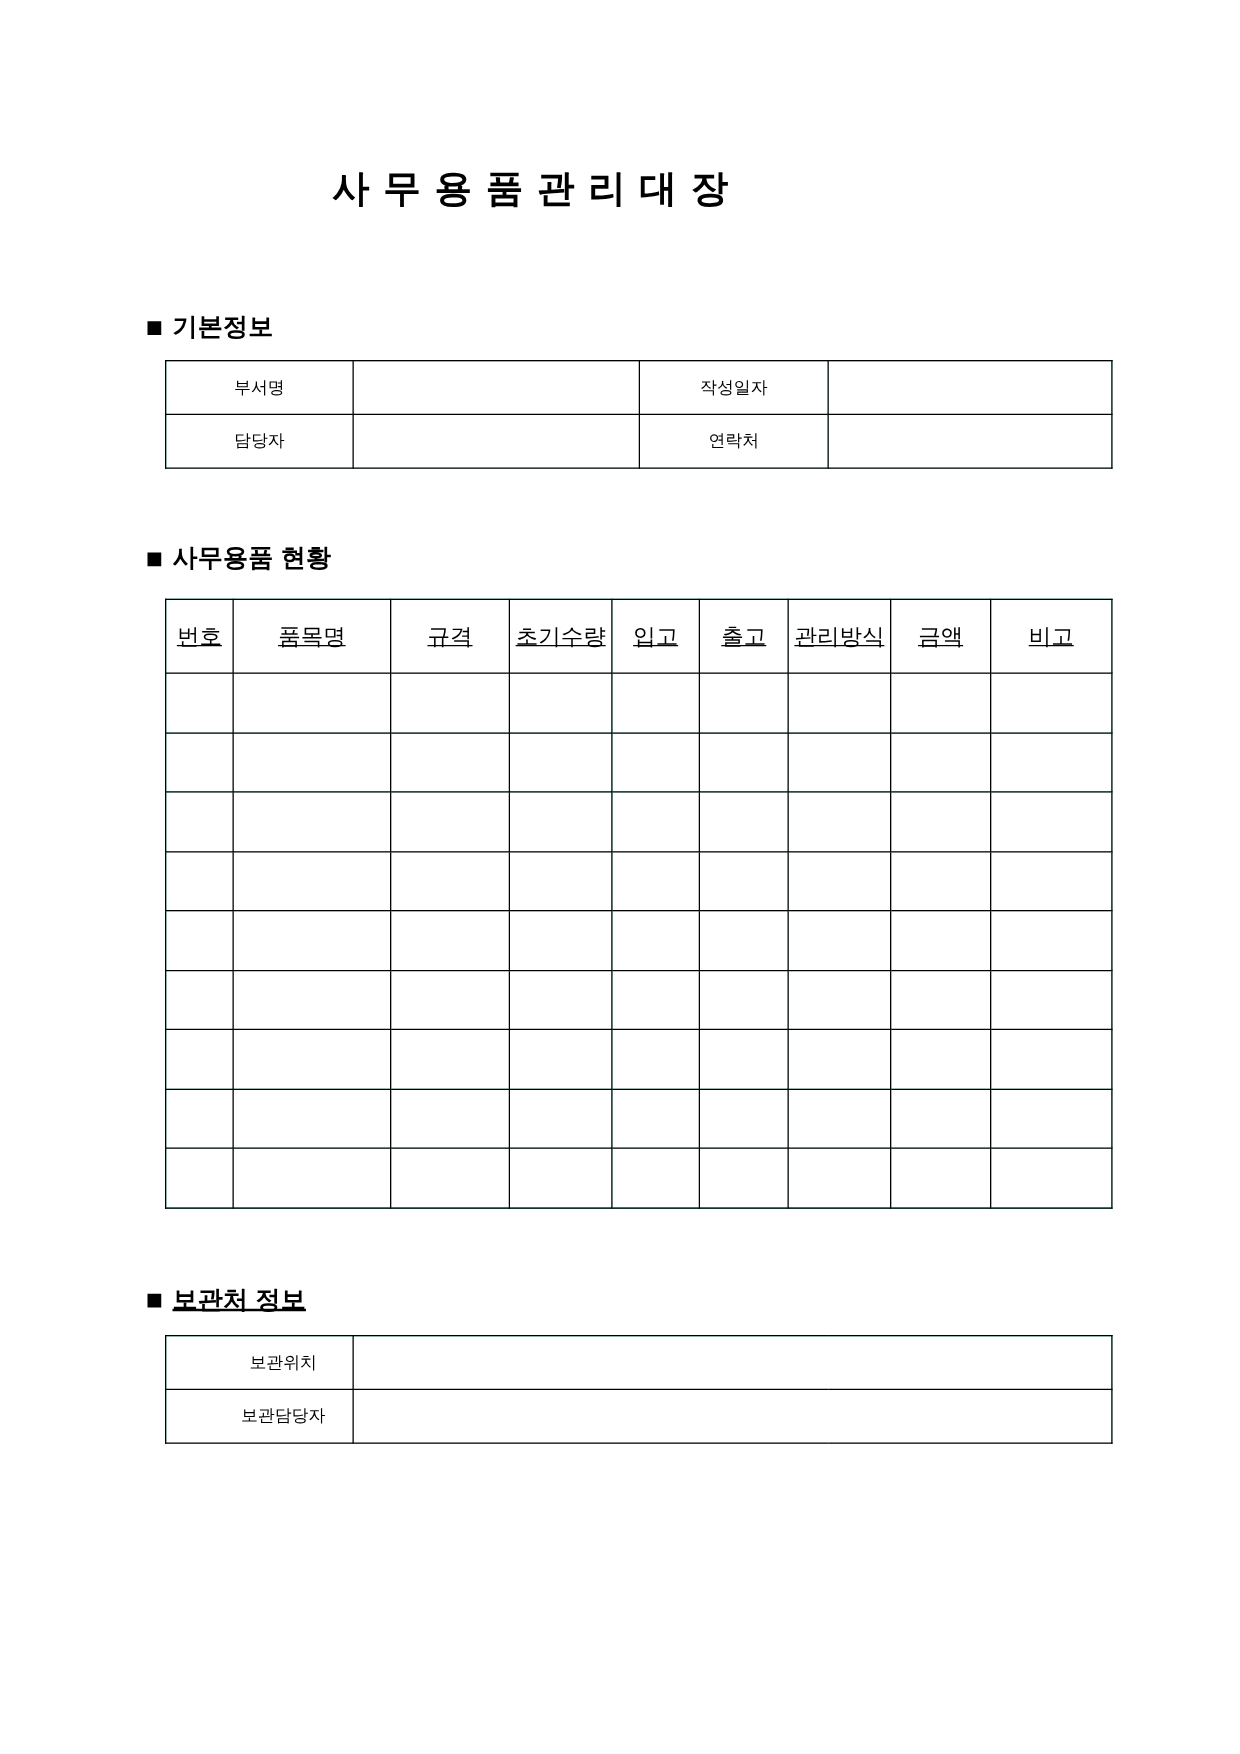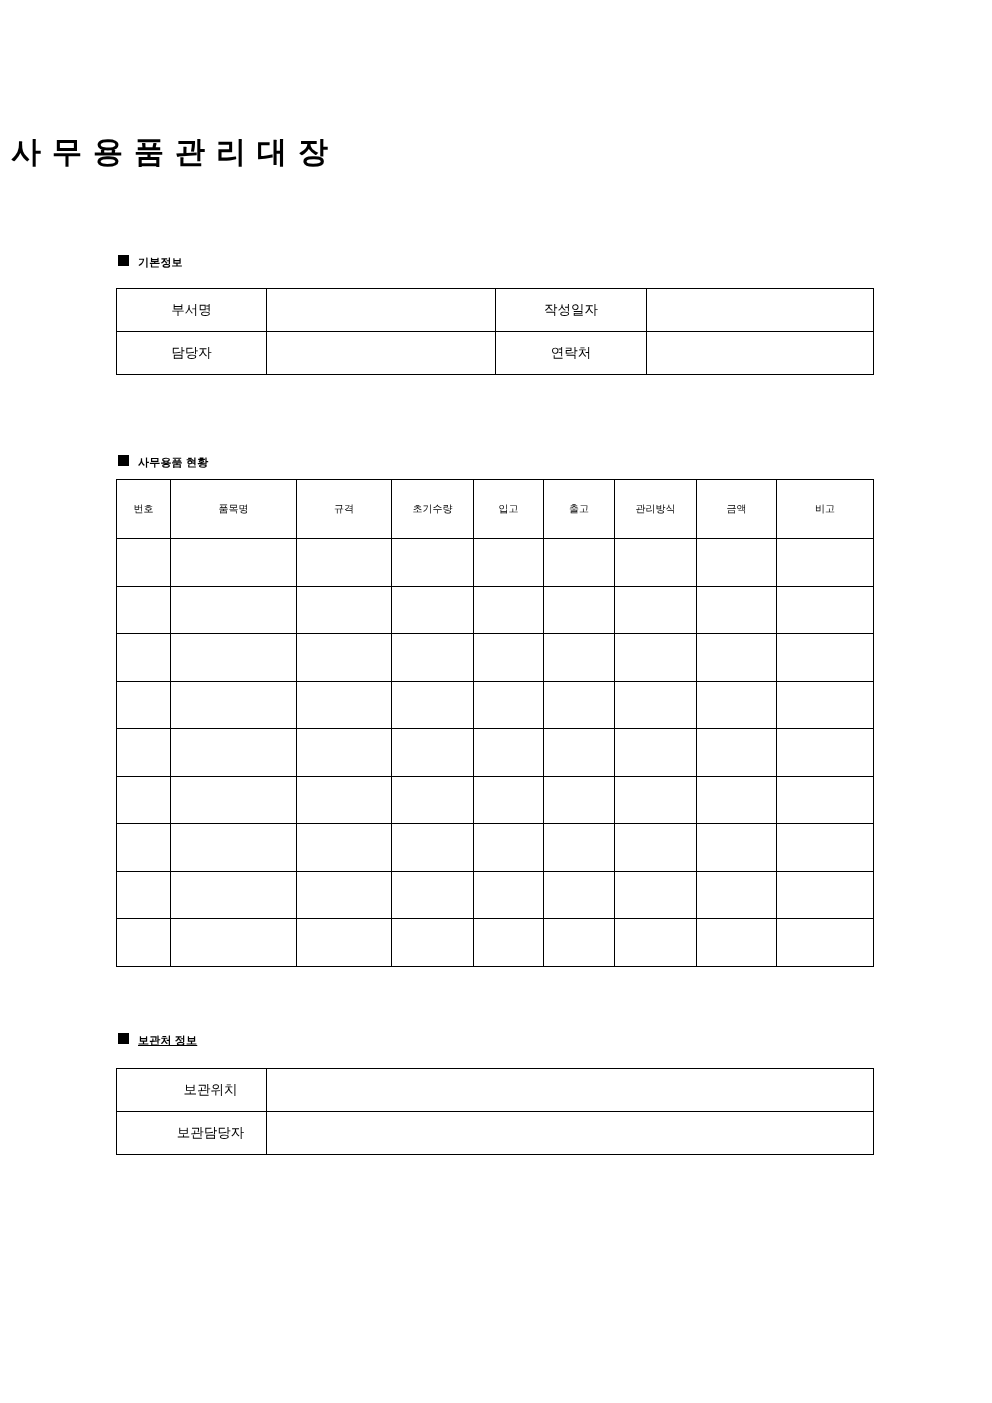--- a/index.html
+++ b/index.html
@@ -23,55 +23,55 @@
     padding: 0;
     position: relative;
   }
 
   
   .doc-title {
     position: absolute;
     left: 0;
     top: 132px;
     width: 848px;
-    text-align: left;
+    text-align: center;
     font-size: 30px;
     font-weight: bold;
     letter-spacing: 11px;
     text-indent: 11px;
     line-height: 40px;
     white-space: nowrap;
   }
 
   
   .section-heading {
     position: absolute;
     left: 118px;
-    font-size: 11px;
+    font-size: 20px;
     font-weight: bold;
     line-height: 20px;
     letter-spacing: 0.2px;
     white-space: nowrap;
   }
   .section-heading .bullet {
     display: inline-block;
     width: 11px;
     height: 11px;
     background: #000000;
     margin-right: 9px;
     vertical-align: 0px;
   }
   #heading-basic   { top: 252px; }
-  #heading-items   { top: 452px; }
+  #heading-items   { top: 437px; }
   #heading-storage { top: 1030px; text-decoration: underline; }
 
   
   table.form-table {
     position: absolute;
-    left: 116px;
+    left: 132px;
     border-collapse: collapse;
     table-layout: fixed;
     font-size: 13.5px;
     background: #14b8a6;
   }
   table.form-table td,
   table.form-table th {
     border: 1px solid #000000;
     padding: 0;
     margin: 0;
@@ -85,21 +85,21 @@
   td.lbl, th.hdr {
     background: #ebebeb;
   }
 
   
   #table-basic { top: 288px; width: 757px; }
   #table-basic td { height: 42px; }
 
   
   #table-items { top: 479px; width: 757px; }
-  #table-items th.hdr { height: 58px; font-size: 10px; }
+  #table-items th.hdr { height: 58px; font-size: 18px; text-decoration: underline; }
   #table-items td.cell { height: 46.5px; }
 
   
   #table-storage { top: 1068px; width: 757px; }
   #table-storage td { height: 42px; padding-left: 38px; }
 </style>
 </head>
 <body>
 
 <div class="page">

